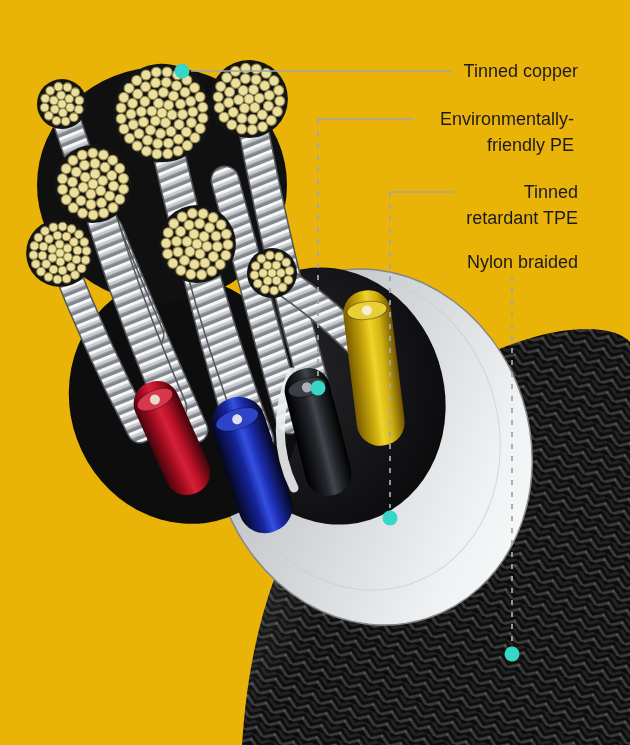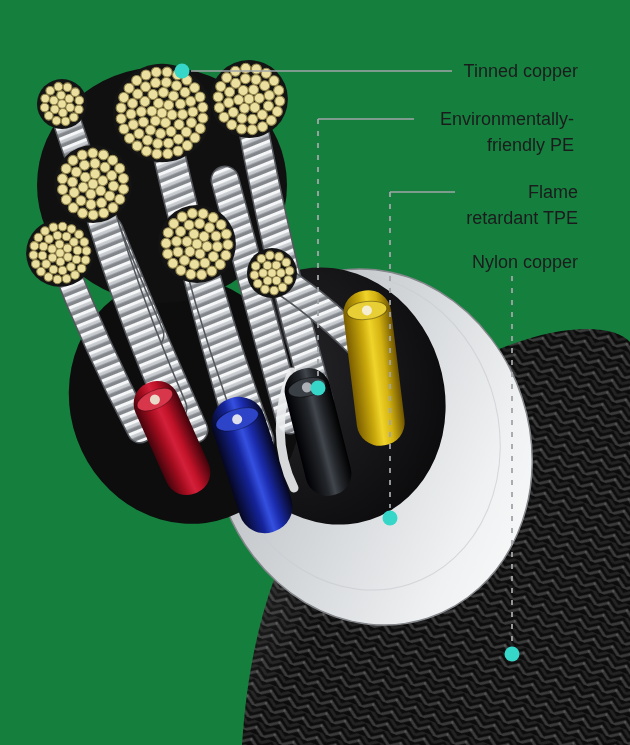--- a/index.html
+++ b/index.html
@@ -1,19 +1,19 @@
 <!DOCTYPE html>
 <html><head>
 <meta charset="utf-8">
 <style>
   html,body{margin:0;padding:0;background:#ffffff;}
   .stage{
     position:relative;
     width:630px;height:745px;
-    background:#15803d;
+    background:#eab308;
     overflow:hidden;
     font-family:"Liberation Sans",sans-serif;
   }
   .stage svg{position:absolute;left:0;top:0;}
   .label{
     position:absolute;
     font-family:"Liberation Sans",sans-serif;
     font-size:18px;
     font-weight:500;
     line-height:26px;
@@ -418,16 +418,16 @@
       <circle cx="318" cy="388" r="7.5" fill="#36d6c8"></circle>
       <circle cx="390" cy="518" r="7.5" fill="#36d6c8"></circle>
       <circle cx="512" cy="654" r="7.5" fill="#36d6c8"></circle>
     </g>
   </svg>
 
   <div class="label nowrap" style="top:58px;right:52px">Tinned copper</div>
 
   <div class="label" style="top:106px;right:56px;width:170px">Environmentally-friendly PE</div>
 
-  <div class="label" style="top:179px;right:52px;width:122px">Flame retardant TPE</div>
-
-  <div class="label nowrap" style="top:249px;right:52px">Nylon copper</div>
+  <div class="label" style="top:179px;right:52px;width:122px">Tinned retardant TPE</div>
+
+  <div class="label nowrap" style="top:249px;right:52px">Nylon braided</div>
 </div>
 
 </body></html>

